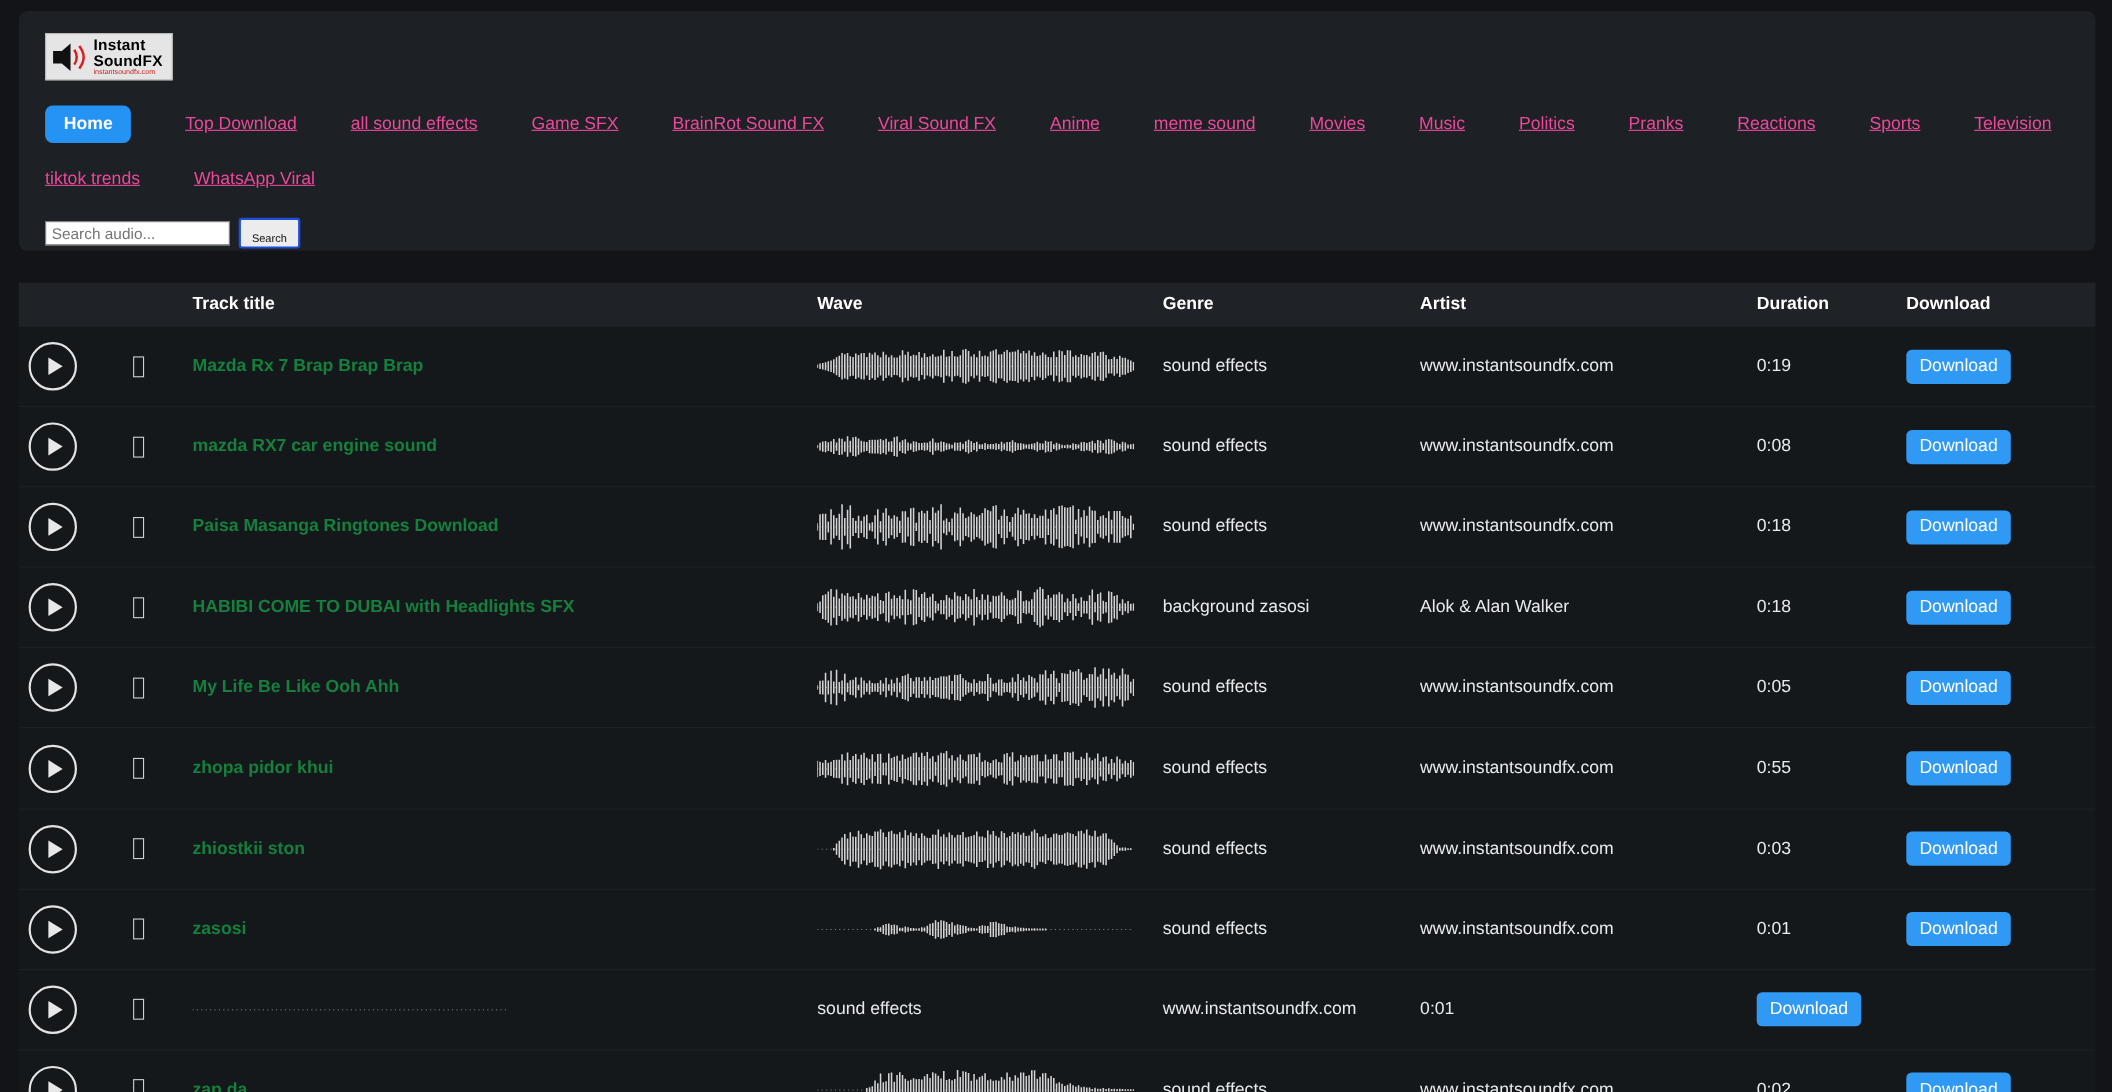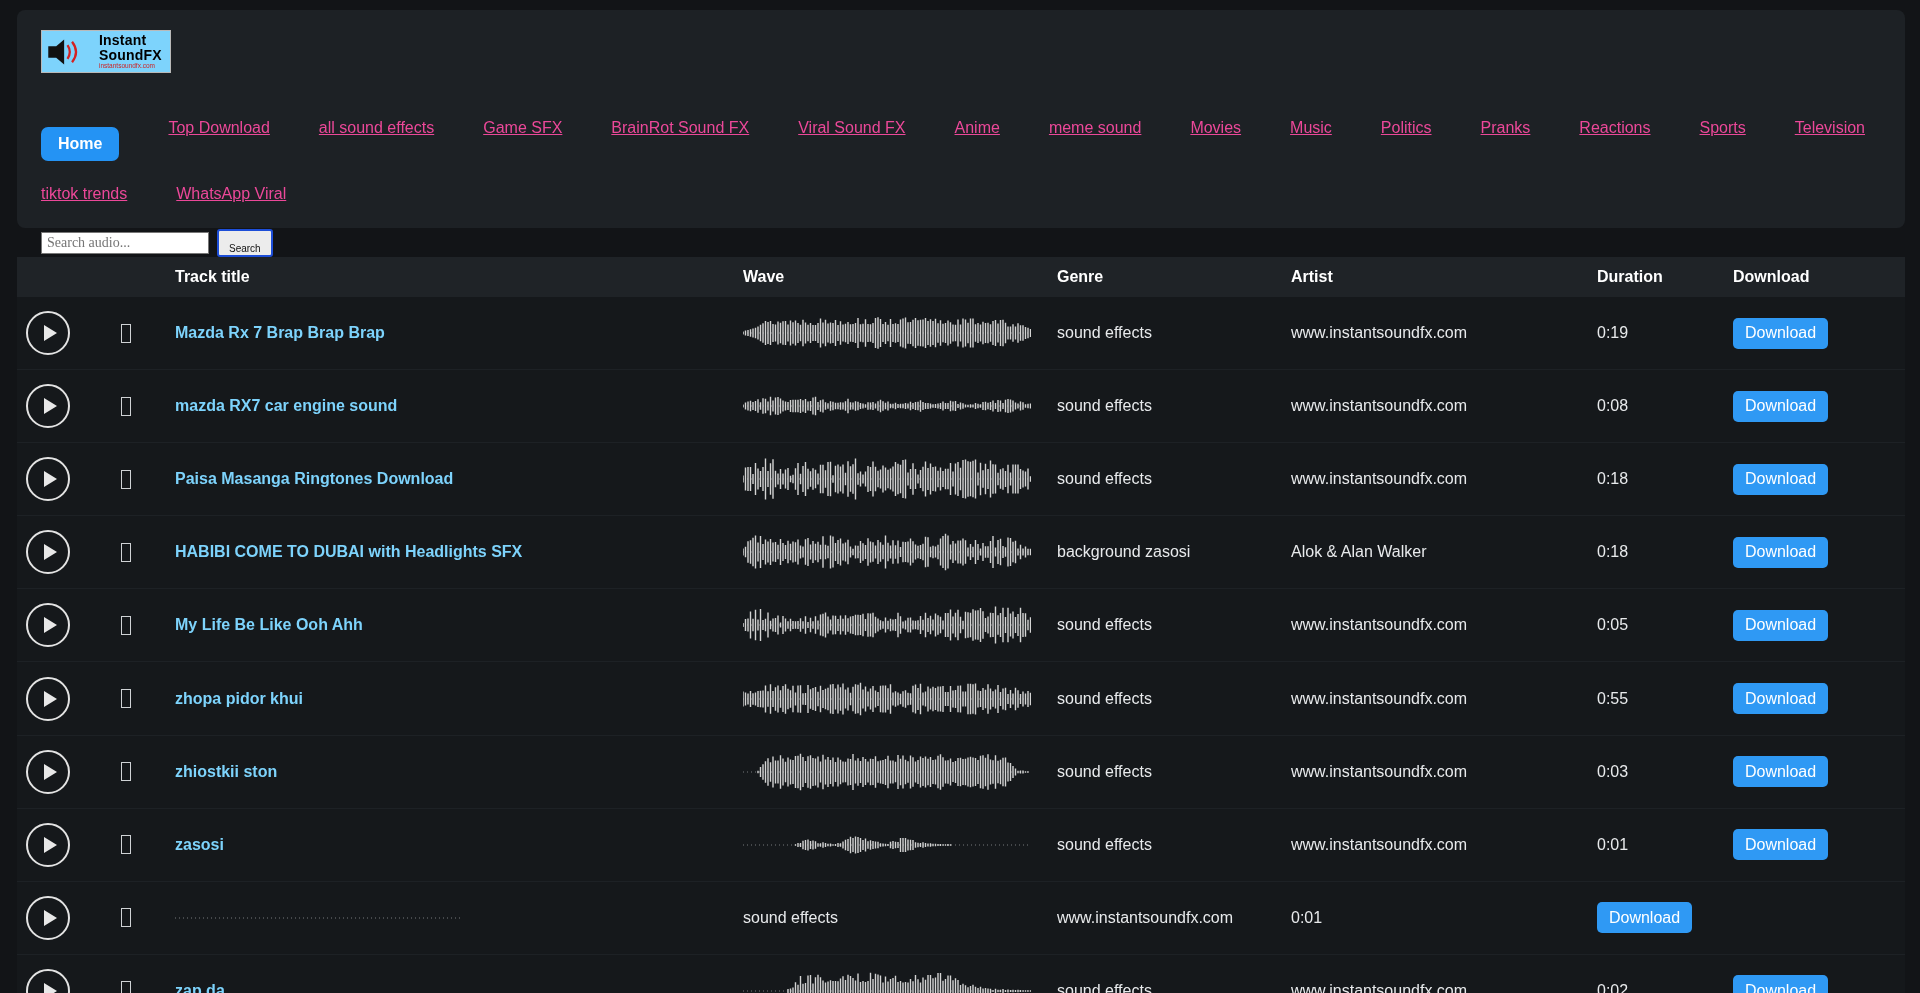--- a/index.html
+++ b/index.html
@@ -13,45 +13,45 @@
   
   .panel {
     margin:10px 15px 0 17px;
     height:218px;
     background:#1d2125;
     border-radius:8px;
     padding:20px 26px 20px 24px;
   }
   .logo {
     display:inline-flex; align-items:center;
-    background:#7dd3fc; border:1px solid #b9b9b9;
-    height:43px; padding:2px 8px 2px 4px; gap:19px;
+    background:#e5e5e5; border:1px solid #b9b9b9;
+    height:43px; padding:2px 8px 2px 4px; gap:5px;
     cursor:pointer;
   }
   .logo-text { display:flex; flex-direction:column; line-height:1.05; }
   .logo-name { font-weight:bold; font-size:14px; color:#000; letter-spacing:.2px; }
   .logo-url  { font-size:6.5px; color:#cf1f1f; }
   .nav {
     display:flex; flex-wrap:wrap; align-items:center;
     column-gap:49px; row-gap:24px;
     margin-top:22px;
   }
   .nav a {
     color:#ec4899; text-decoration:underline;
     font-size:16px; cursor:pointer; white-space:nowrap;
   }
   .nav a.active {
     background:#2493f4; color:#fff; text-decoration:none;
-    padding:8px 17px; border-radius:7px; font-weight:bold;margin-top:32px;
+    padding:8px 17px; border-radius:7px; font-weight:bold;
   }
   .searchbar { margin-top:26px; display:flex; align-items:center; gap:8px; }
   .search-input {
     width:168px; height:22px; font-size:14px; padding:1px 5px;
     border:1px solid #777; background:#fff; color:#111;
-    font-family:Liberation Serif, serif;
+    font-family:Liberation Sans, sans-serif;
   }
   .search-input::placeholder { color:#757575; }
   .search-btn {
     font-size:10px; padding:12px 10px; height:23px;
     background:#ececec; border:2px solid #1d4ed8; border-radius:3px;
     color:#111; cursor:pointer; font-family:inherit;
   }
   
   .table { margin:29px 15px 0 17px; background:#15181b; }
   .thead, .row {
@@ -81,21 +81,21 @@
     border-left:13px solid #e8e8e8;
     border-top:8px solid transparent;
     border-bottom:8px solid transparent;
     margin-left:4px;
   }
   .tofu {
     width:10px; height:19px; flex:none;
     border:1.5px solid #cfd2d5; margin-left:51px;
   }
   .title {
-    color:#7dd3fc; font-weight:bold; text-decoration:none;
+    color:#15803d; font-weight:bold; text-decoration:none;
     cursor:pointer; font-size:16px;
   }
   .wave { display:block; cursor:pointer; }
   .dl {
     background:#2f99f4; color:#fff; border:none; border-radius:5px;
     width:95px; height:31px; font-size:16px; cursor:pointer;
     font-family:inherit;
   }
 </style>
 </head>

